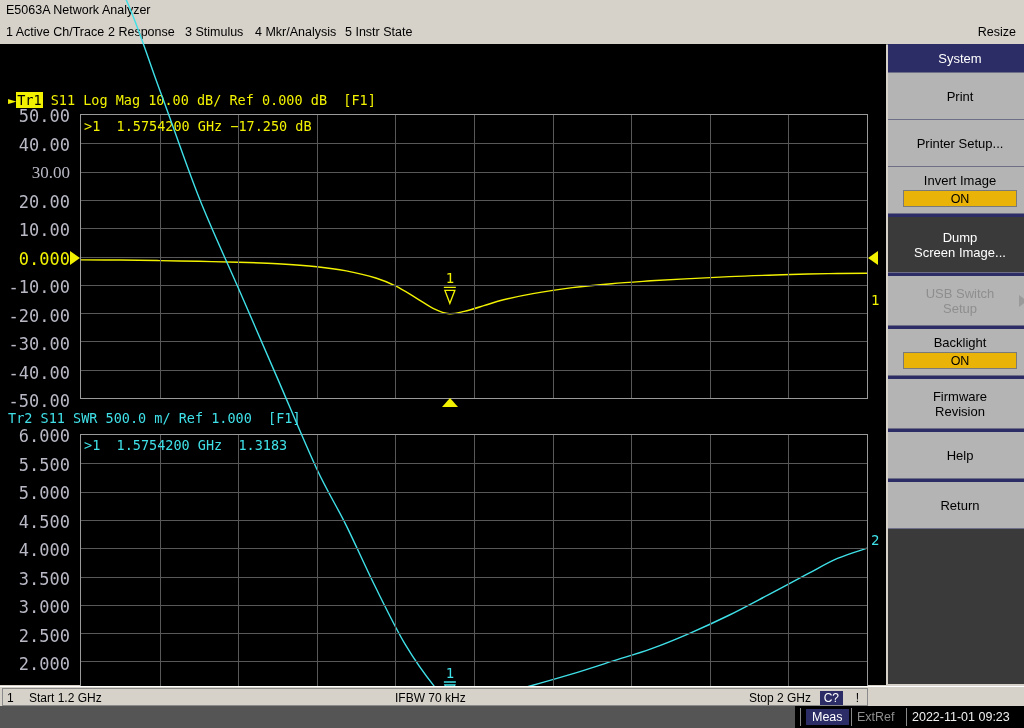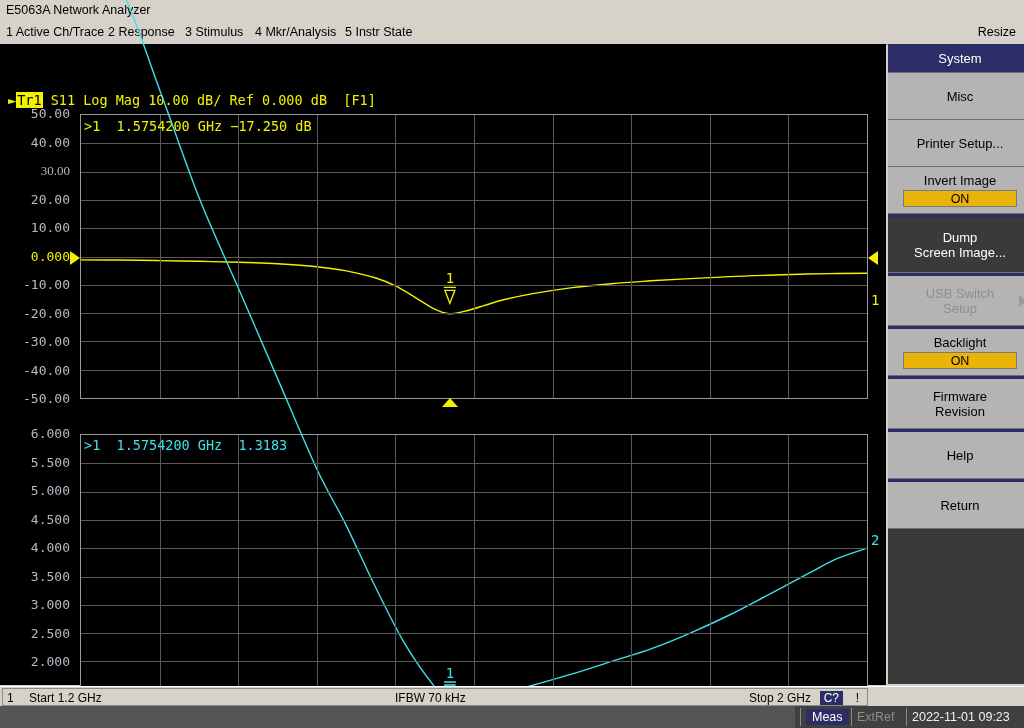--- a/index.html
+++ b/index.html
@@ -25,21 +25,21 @@
   .arrow-right{color:#f2f200;}
 
   
   .grid{position:absolute;left:80px;width:788px;background:#000;border:1px solid #9a9a9a;box-sizing:border-box;}
   .grid1{top:69px;height:285px;}
   .grid2{top:389px;height:285px;}
   .gl{position:absolute;background:#585858;}
   .gl-h{left:0;width:100%;height:1px;}
   .gl-v{top:0;height:100%;width:1px;}
 
-  .ylab{position:absolute;right:0;font-family:"DejaVu Sans Mono","Liberation Mono",monospace;font-size:13px;color:#b9b9c6;text-align:right;white-space:pre;}
+  .ylab{position:absolute;right:0;font-family:"DejaVu Sans Mono","Liberation Mono",monospace;font-size:17px;color:#b9b9c6;text-align:right;white-space:pre;}
   .ylab.ref-y{color:#f2f200;}
   .ylab.ref-c{color:#3fe0e8;}
   .ycol{position:absolute;left:0;width:74px;}
 
   .mkr-readout{position:absolute;font-family:"DejaVu Sans Mono","Liberation Mono",monospace;font-size:13.5px;white-space:pre;}
   .mkr1{left:84px;top:73px;color:#f2f200;}
   .mkr2{left:84px;top:392px;color:#3fe0e8;}
 
   .trace-svg{position:absolute;left:0;top:0;overflow:visible;}
 
@@ -73,21 +73,21 @@
   .statusbar{position:absolute;left:0;top:686px;width:1024px;height:20px;background:#d6d2ca;border-top:1px solid #fff;}
   .sb-frame{position:absolute;left:2px;top:1px;width:866px;height:18px;border:1px solid #8a8a8a;background:#d6d2ca;box-sizing:border-box;}
   .sb-txt{position:absolute;font-size:12px;color:#000;top:2px;}
   .sb-chnum{left:4px;}
   .sb-start{left:26px;}
   .sb-ifbw{left:392px;}
   .sb-stop{right:56px;}
   .sb-c{position:absolute;right:24px;top:2px;background:#2c2c66;color:#fff;font-size:12px;padding:0 4px;}
   .sb-bang{position:absolute;right:8px;top:2px;font-size:12px;color:#000;}
 
-  .statusbar2{position:absolute;left:0;top:706px;width:1024px;height:22px;background:#404040;}
+  .statusbar2{position:absolute;left:0;top:706px;width:1024px;height:22px;background:#000000;}
   .sb2-left{position:absolute;left:0;top:0;width:795px;height:22px;background:#555555;}
   .sb2-meas{position:absolute;left:806px;top:3px;background:#2c2c66;color:#fff;font-size:12.5px;padding:1px 6px;}
   .sb2-extref{position:absolute;left:857px;top:4px;color:#8e8e8e;font-size:12.5px;}
   .sb2-date{position:absolute;left:912px;top:4px;color:#f0f0f0;font-size:12.5px;}
   .sb2-divider{position:absolute;top:2px;width:1px;height:18px;background:#8a8a8a;}
 </style>
 </head>
 <body>
 
 <div class="app">
@@ -147,20 +147,21 @@
         <div class="gl gl-v" style="left: 550px;"></div>
         <div class="gl gl-v" style="left: 629px;"></div>
         <div class="gl gl-v" style="left: 707px;"></div>
       </div>
     <div class="mkr-readout mkr1">&gt;1  1.5754200 GHz −17.250 dB</div>
     <div class="refptr refptr-l" style="left:70px;top:206px"></div>
     <div class="refptr refptr-r" style="left:868px;top:206px"></div>
     <div class="mkrtri" style="left:442px;top:353px"></div>
     <div class="edge-num" style="left:871px;top:247px;color:#f2f200">1</div>
 
+    <div class="tr-head tr2-head"><span>Tr2</span> <span>S11 SWR 500.0 m/ Ref 1.000  [F1]</span></div>
 
     <div class="ycol" id="y2col">
         <div class="ylab" style="top: 381px; right: 4px;">6.000</div>
         <div class="ylab" style="top: 409.5px; right: 4px;">5.500</div>
         <div class="ylab" style="top: 438px; right: 4px;">5.000</div>
         <div class="ylab" style="top: 466.5px; right: 4px; margin-left: 32px;">4.500</div>
         <div class="ylab" style="top: 495px; right: 4px;">4.000</div>
         <div class="ylab" style="top: 523.5px; right: 4px;">3.500</div>
         <div class="ylab" style="top: 552px; right: 4px;">3.000</div>
         <div class="ylab" style="top: 580.5px; right: 4px;">2.500</div>
@@ -198,21 +199,21 @@
     <div class="refptr refptr-l cy" style="left:70px;top:666px"></div>
     <div class="refptr refptr-r cy" style="left:868px;top:666px"></div>
     <div class="mkrtri cy" style="left:442px;top:673px"></div>
     <div class="edge-num" style="left:871px;top:487px;color:#3fe0e8">2</div>
 
   </div>
 
   <div class="softpanel" id="softpanel">
       <div class="sk title">System</div>
       <div class="sk" style="height: 47px;">
-        <div>Misc</div>
+        <div>Print</div>
       </div>
       <div class="sk" style="height: 47px;">
         <div>Printer Setup...</div>
       </div>
       <div class="sk" style="height: 47px;">
         <div>Invert Image</div>
         <div class="sk-val">ON</div>
       </div>
       <div class="sep"></div>
       <div class="sk sel" style="height: 56px;">

